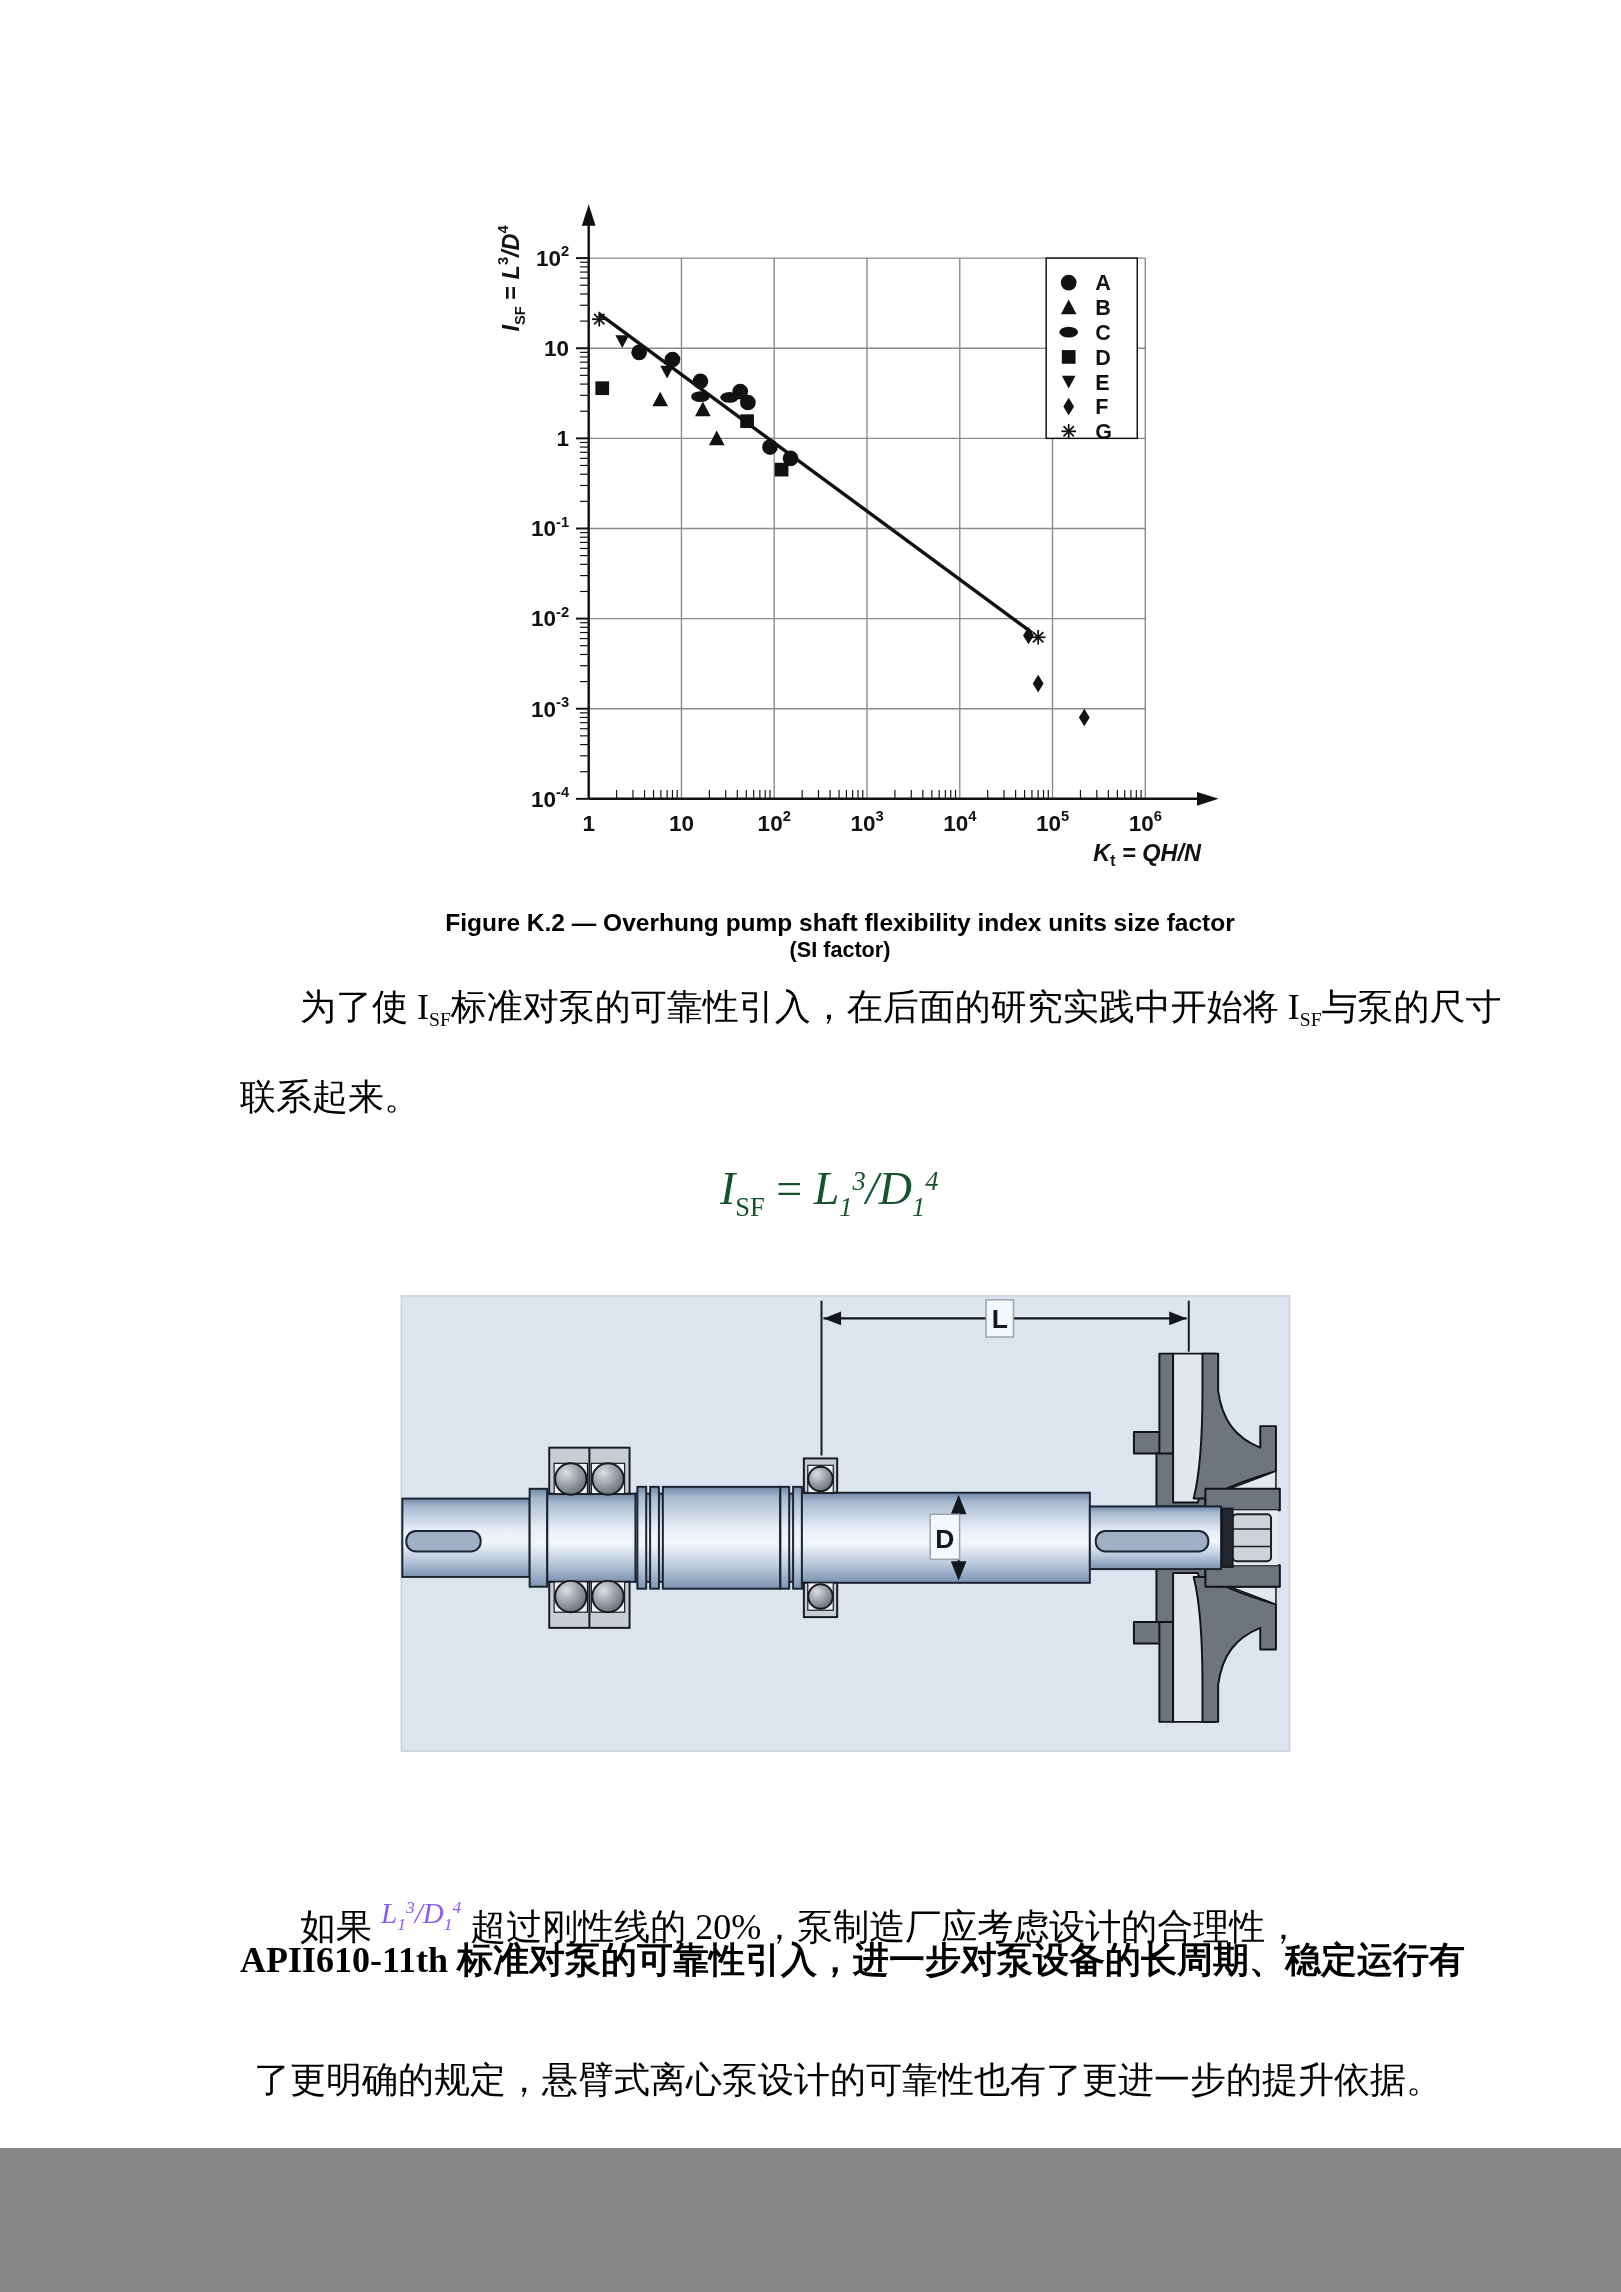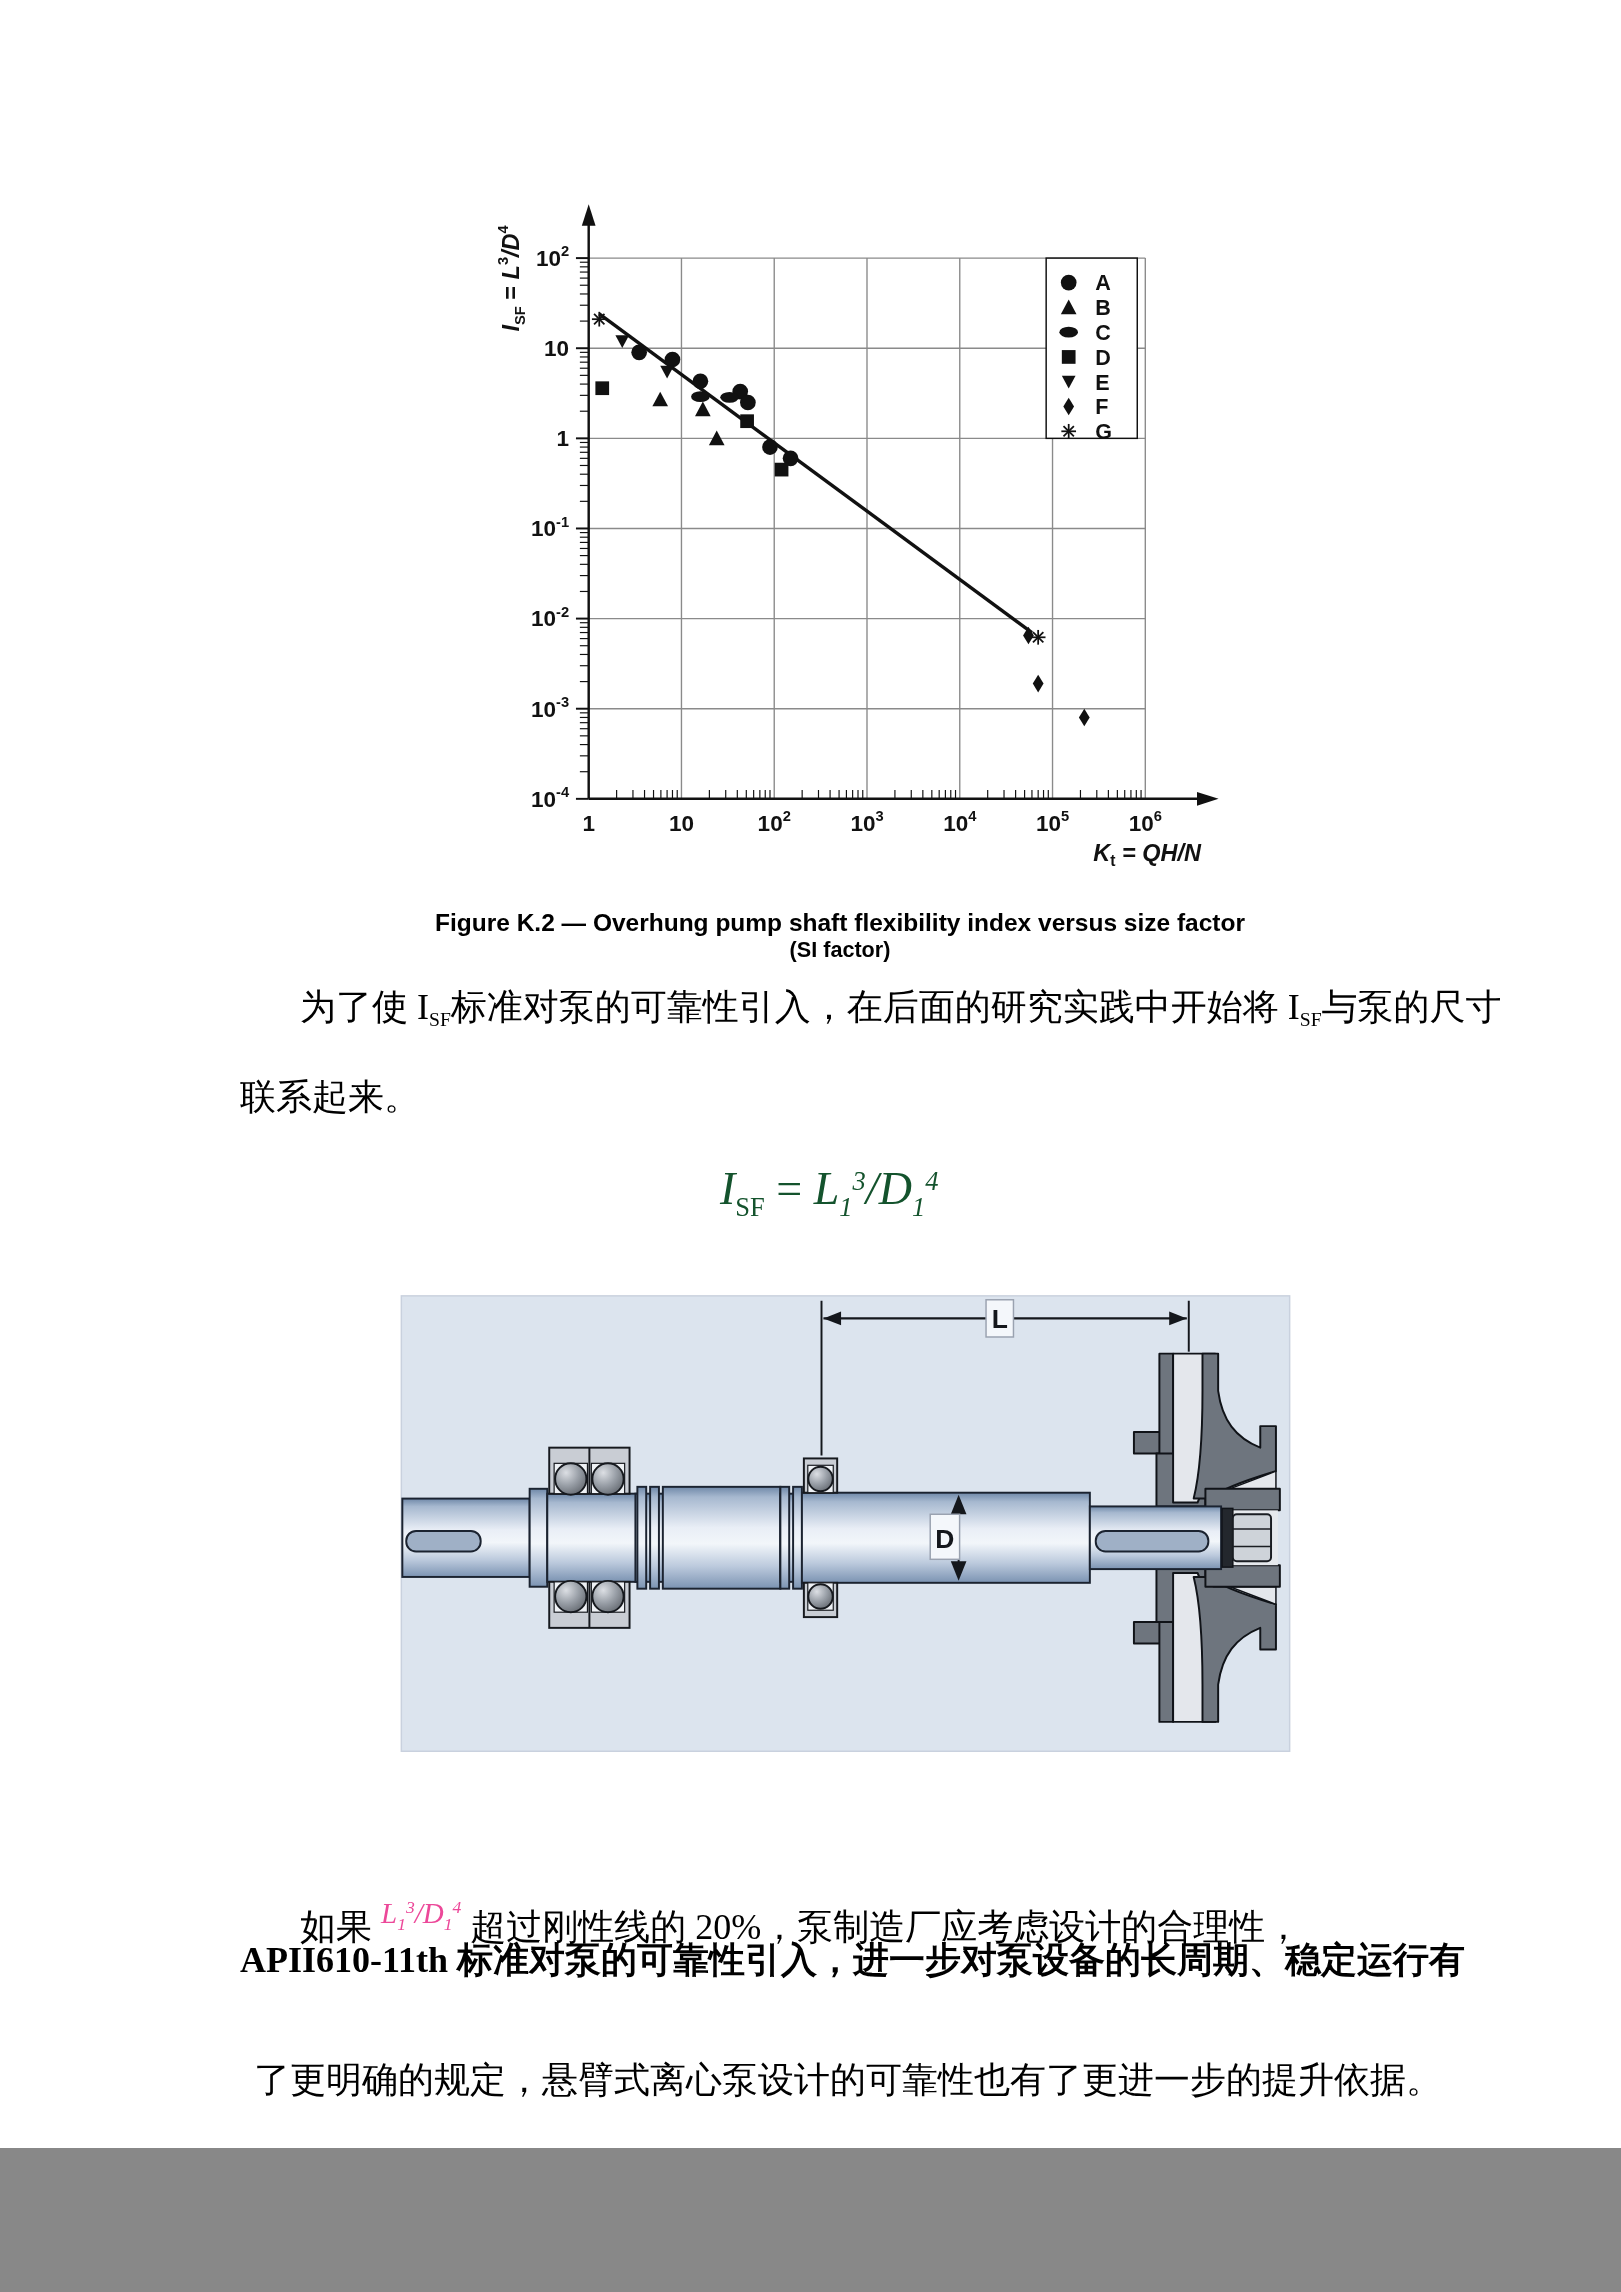--- a/index.html
+++ b/index.html
@@ -27,21 +27,21 @@
   
   .formula{
     position:absolute;left:720px;top:1162px;
     font-size:46px;font-style:italic;color:#14532d;white-space:nowrap;
   }
   .formula .fsub{font-size:26.5px;font-style:normal;vertical-align:-11.8px;}
   .formula .fsub-i{font-size:26.5px;vertical-align:-11.8px;}
   .formula .fsup{font-size:26.5px;vertical-align:13.7px;}
   
   .inline-formula{
-    font-size:29px;font-style:italic;color:#ec4899;
+    font-size:29px;font-style:italic;color:#8b5cf6;
     vertical-align:15.7px;white-space:nowrap;
   }
   .inline-formula .fsub-i{font-size:17.6px;vertical-align:-6.9px;}
   .inline-formula .fsup{font-size:17.6px;vertical-align:9.8px;}
   
   .diagram-wrap{position:absolute;left:392px;top:1289px;width:907px;height:475px;}
 </style>
 </head>
 <body>
 
@@ -252,21 +252,21 @@
           <line x1="611" y1="262.3" x2="611" y2="277.3" stroke="#111111" stroke-width="1.8" transform="rotate(0 611 269.8)"></line>
           <line x1="611" y1="262.3" x2="611" y2="277.3" stroke="#111111" stroke-width="1.8" transform="rotate(45 611 269.8)"></line>
           <line x1="611" y1="262.3" x2="611" y2="277.3" stroke="#111111" stroke-width="1.8" transform="rotate(90 611 269.8)"></line>
           <line x1="611" y1="262.3" x2="611" y2="277.3" stroke="#111111" stroke-width="1.8" transform="rotate(135 611 269.8)"></line>
           <text x="638" y="277.8" font-family="Liberation Sans, DejaVu Sans, sans-serif" font-size="22" font-weight="bold" fill="#111111">G</text>
         </g>
       </svg>
   </div>
 
   <div class="caption">
-    <div class="cap1">Figure K.2 — Overhung pump shaft flexibility index versus size factor</div>
+    <div class="cap1">Figure K.2 — Overhung pump shaft flexibility index units size factor</div>
     <div class="cap2">(SI factor)</div>
   </div>
 
   <div class="cn" style="left:300px;top:983px;"><span>为了使 I</span><span class="subsf">SF</span><span>标准对泵的可靠性引入，在后面的研究实践中开始将 I</span><span class="subsf">SF</span><span>与泵的尺寸</span></div>
   <div class="cn" style="left:240px;top:1073px;"><span>联系起来。</span></div>
 
   <div class="formula"><span>I</span><span class="fsub">SF</span><span style="font-style:normal;"> = </span><span>L</span><span class="fsub-i">1</span><span class="fsup">3</span><span>/</span><span>D</span><span class="fsub-i">1</span><span class="fsup">4</span></div>
 
   <div class="diagram-wrap">
     <svg width="907" height="475" viewBox="0 0 925 485">

